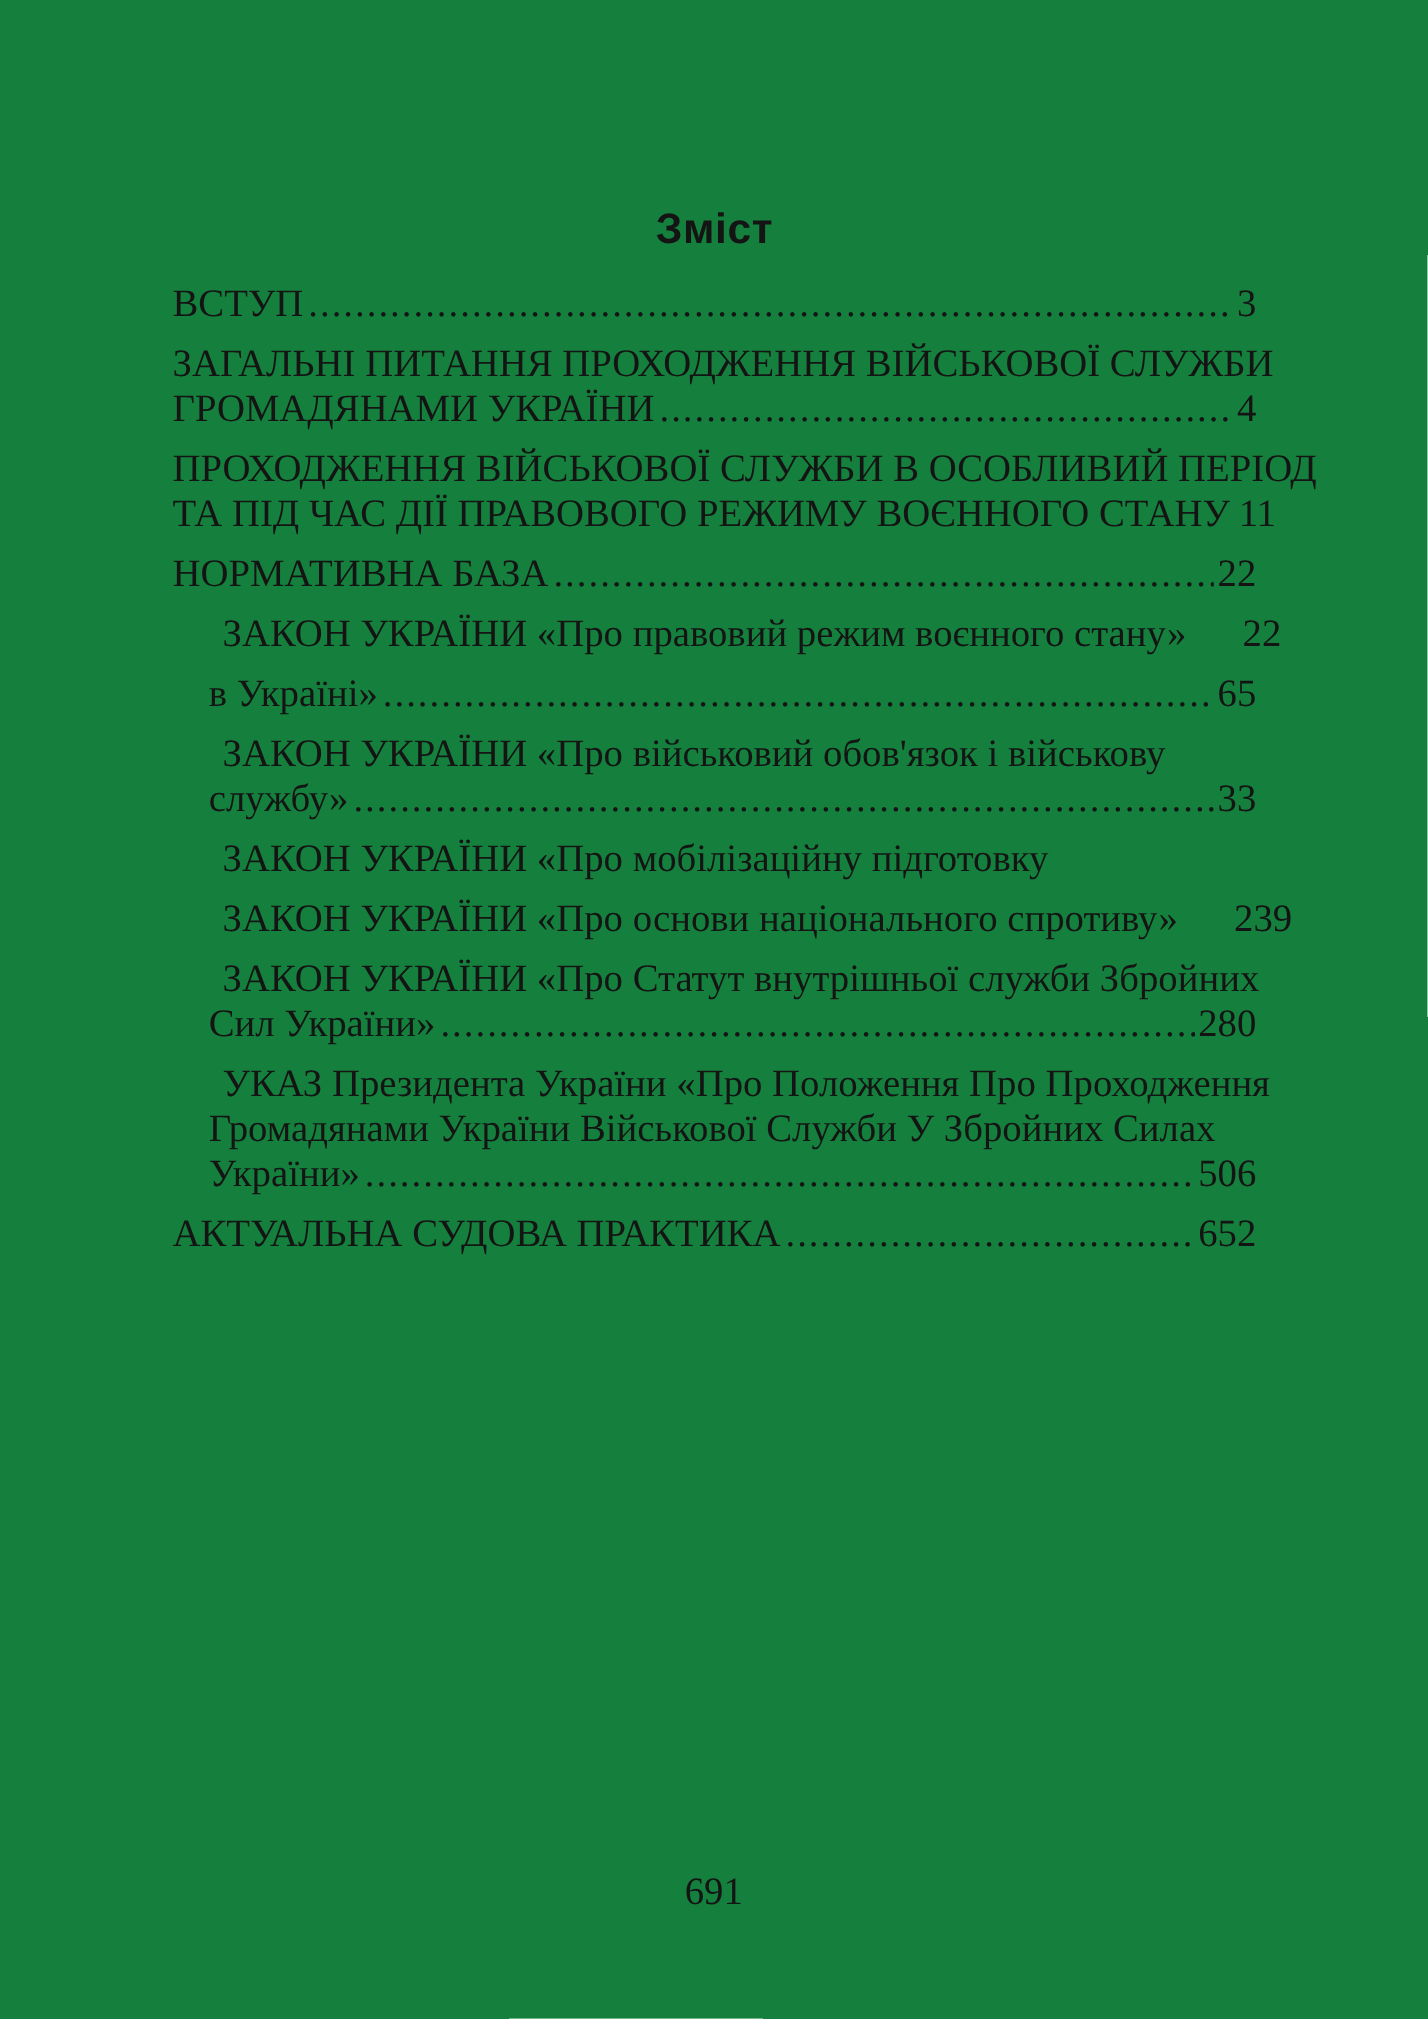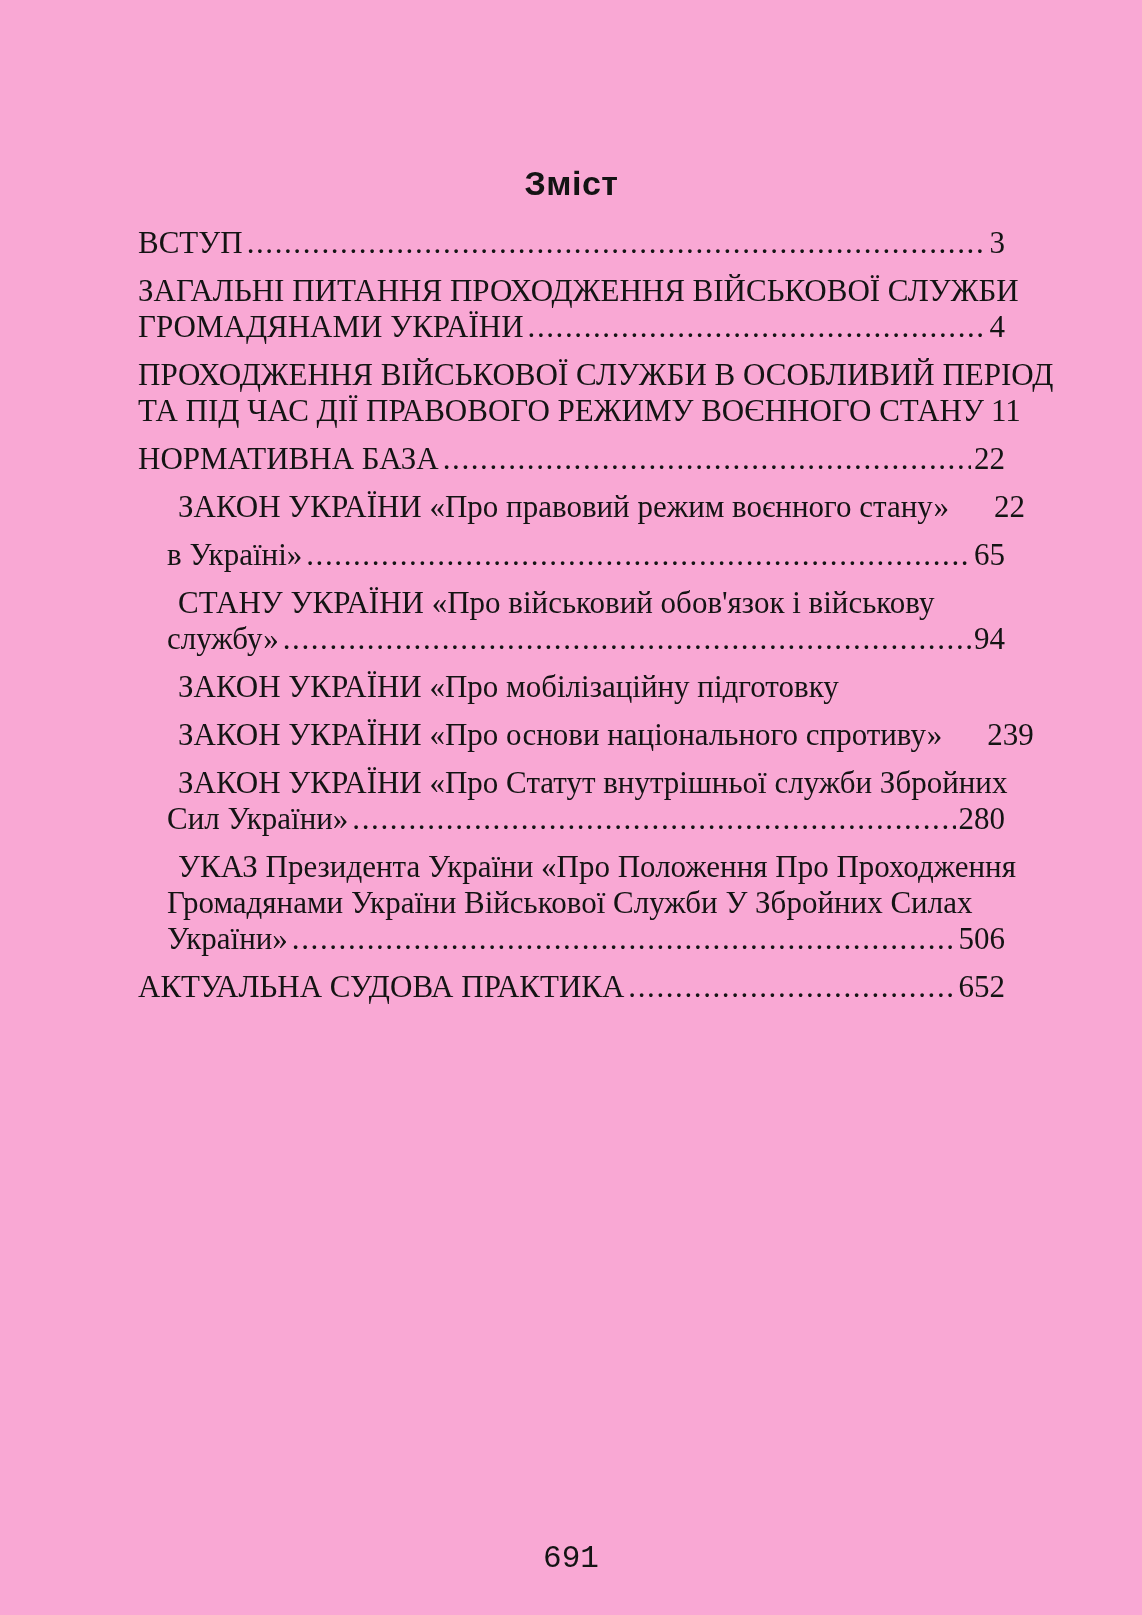--- a/index.html
+++ b/index.html
@@ -5,21 +5,21 @@
 <style>
   html, body {
     margin: 0;
     padding: 0;
     background: #ffffff;
   }
   .page {
     position: relative;
     width: 1142px;
     height: 1615px;
-    background: #f9a8d4;
+    background: #15803d;
     color: #141414;
     font-family: "Liberation Serif", "DejaVu Serif", serif;
     font-size: 31px;
     overflow: hidden;
   }
   .content {
     position: absolute;
     left: 138px;
     top: 163px;
     width: 867px;
@@ -65,26 +65,25 @@
     content: "...................................................................................................................................................................................................................................................................";
     letter-spacing: 1.6px;
   }
   .pg {
     flex: 0 0 auto;
     white-space: nowrap;
   }
   .folio {
     position: absolute;
     left: 0;
-    top: 1541px;
+    top: 1495px;
     width: 100%;
     text-align: center;
     font-size: 31px;
     line-height: 36px;
-    font-family: Liberation Mono, monospace;
   }
 </style>
 </head>
 <body>
 
 <div class="page">
   <div class="content">
     <h1 class="doc-title">Зміст</h1>
     <div class="toc">
         <div class="entry l0">
@@ -101,22 +100,22 @@
         <div class="entry l0">
           <div class="line first last"><span class="t">НОРМАТИВНА БАЗА</span><span class="dots"></span><span class="pg">22</span></div>
         </div>
         <div class="entry l1">
           <div class="line first last"><span class="t">ЗАКОН УКРАЇНИ «Про правовий режим воєнного стану»</span><span class="dots"></span><span class="pg">22</span></div>
         </div>
         <div class="entry l1">
           <div class="line last"><span class="t">в Україні»</span><span class="dots"></span><span class="pg">65</span></div>
         </div>
         <div class="entry l1">
-          <div class="line first">СТАНУ УКРАЇНИ «Про військовий обов'язок і військову</div>
-          <div class="line last"><span class="t">службу»</span><span class="dots"></span><span class="pg">94</span></div>
+          <div class="line first">ЗАКОН УКРАЇНИ «Про військовий обов'язок і військову</div>
+          <div class="line last"><span class="t">службу»</span><span class="dots"></span><span class="pg">33</span></div>
         </div>
         <div class="entry l1">
           <div class="line first">ЗАКОН УКРАЇНИ «Про мобілізаційну підготовку</div>
         </div>
         <div class="entry l1">
           <div class="line first last"><span class="t">ЗАКОН УКРАЇНИ «Про основи національного спротиву»</span><span class="dots"></span><span class="pg">239</span></div>
         </div>
         <div class="entry l1">
           <div class="line first">ЗАКОН УКРАЇНИ «Про Статут внутрішньої служби Збройних</div>
           <div class="line last"><span class="t">Сил України»</span><span class="dots"></span><span class="pg">280</span></div>

